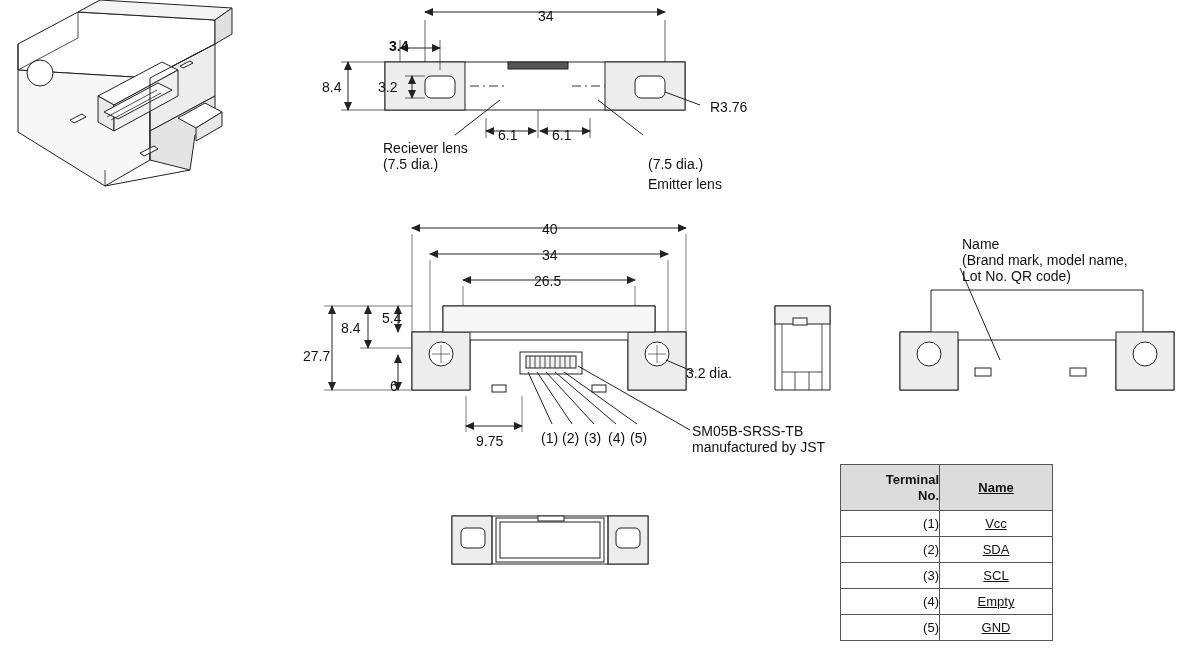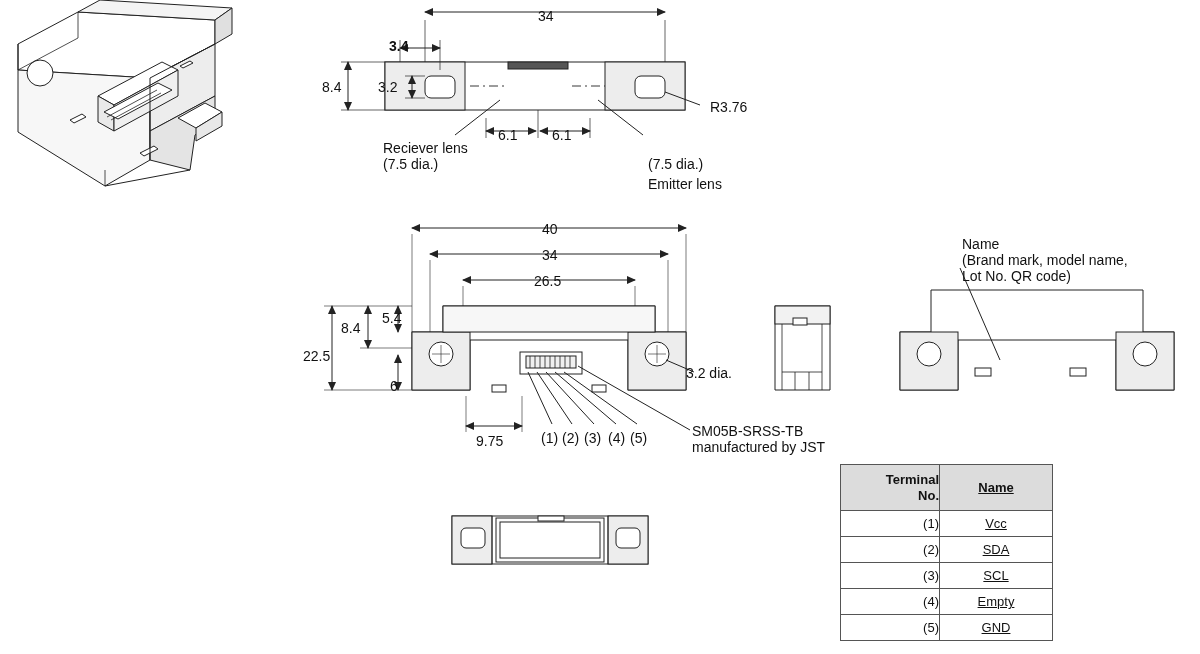--- a/index.html
+++ b/index.html
@@ -246,21 +246,21 @@
 <div class="lbl" style="left:552px;top:127px;">6.1</div>
 <div class="lbl" style="left:702px;top:99px;margin-left:8px;">R3.76</div>
 <div class="lbl" style="left:383px;top:140px;">Reciever lens</div>
 <div class="lbl" style="left:383px;top:156px;">(7.5 dia.)</div>
 <div class="lbl" style="left:648px;top:140px;margin-top:36px;">Emitter lens</div>
 <div class="lbl" style="left:648px;top:156px;">(7.5 dia.)</div>
 
 <div class="lbl" style="left:542px;top:221px;text-align:center;">40</div>
 <div class="lbl" style="left:542px;top:247px;">34</div>
 <div class="lbl" style="left:534px;top:273px;">26.5</div>
-<div class="lbl" style="left:303px;top:348px;">22.5</div>
+<div class="lbl" style="left:303px;top:348px;">27.7</div>
 <div class="lbl" style="left:341px;top:320px;">8.4</div>
 <div class="lbl" style="left:382px;top:310px;">5.4</div>
 <div class="lbl" style="left:390px;top:378px;">6</div>
 <div class="lbl" style="left:476px;top:433px;">9.75</div>
 <div class="lbl" style="left:686px;top:365px;">3.2 dia.</div>
 <div class="lbl" style="left:541px;top:430px;">(1)</div>
 <div class="lbl" style="left:562px;top:430px;">(2)</div>
 <div class="lbl" style="left:584px;top:430px;">(3)</div>
 <div class="lbl" style="left:608px;top:430px;">(4)</div>
 <div class="lbl" style="left:630px;top:430px;">(5)</div>

